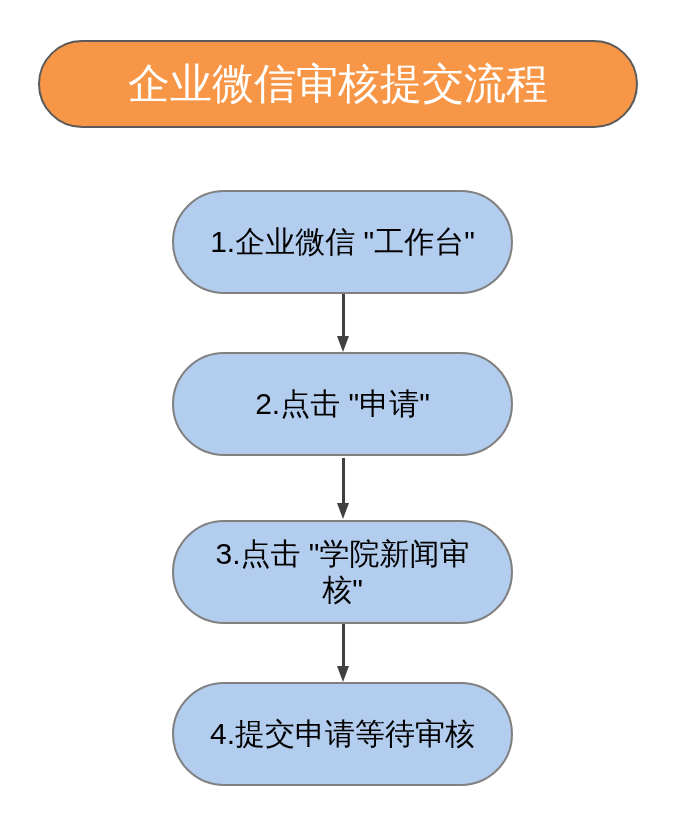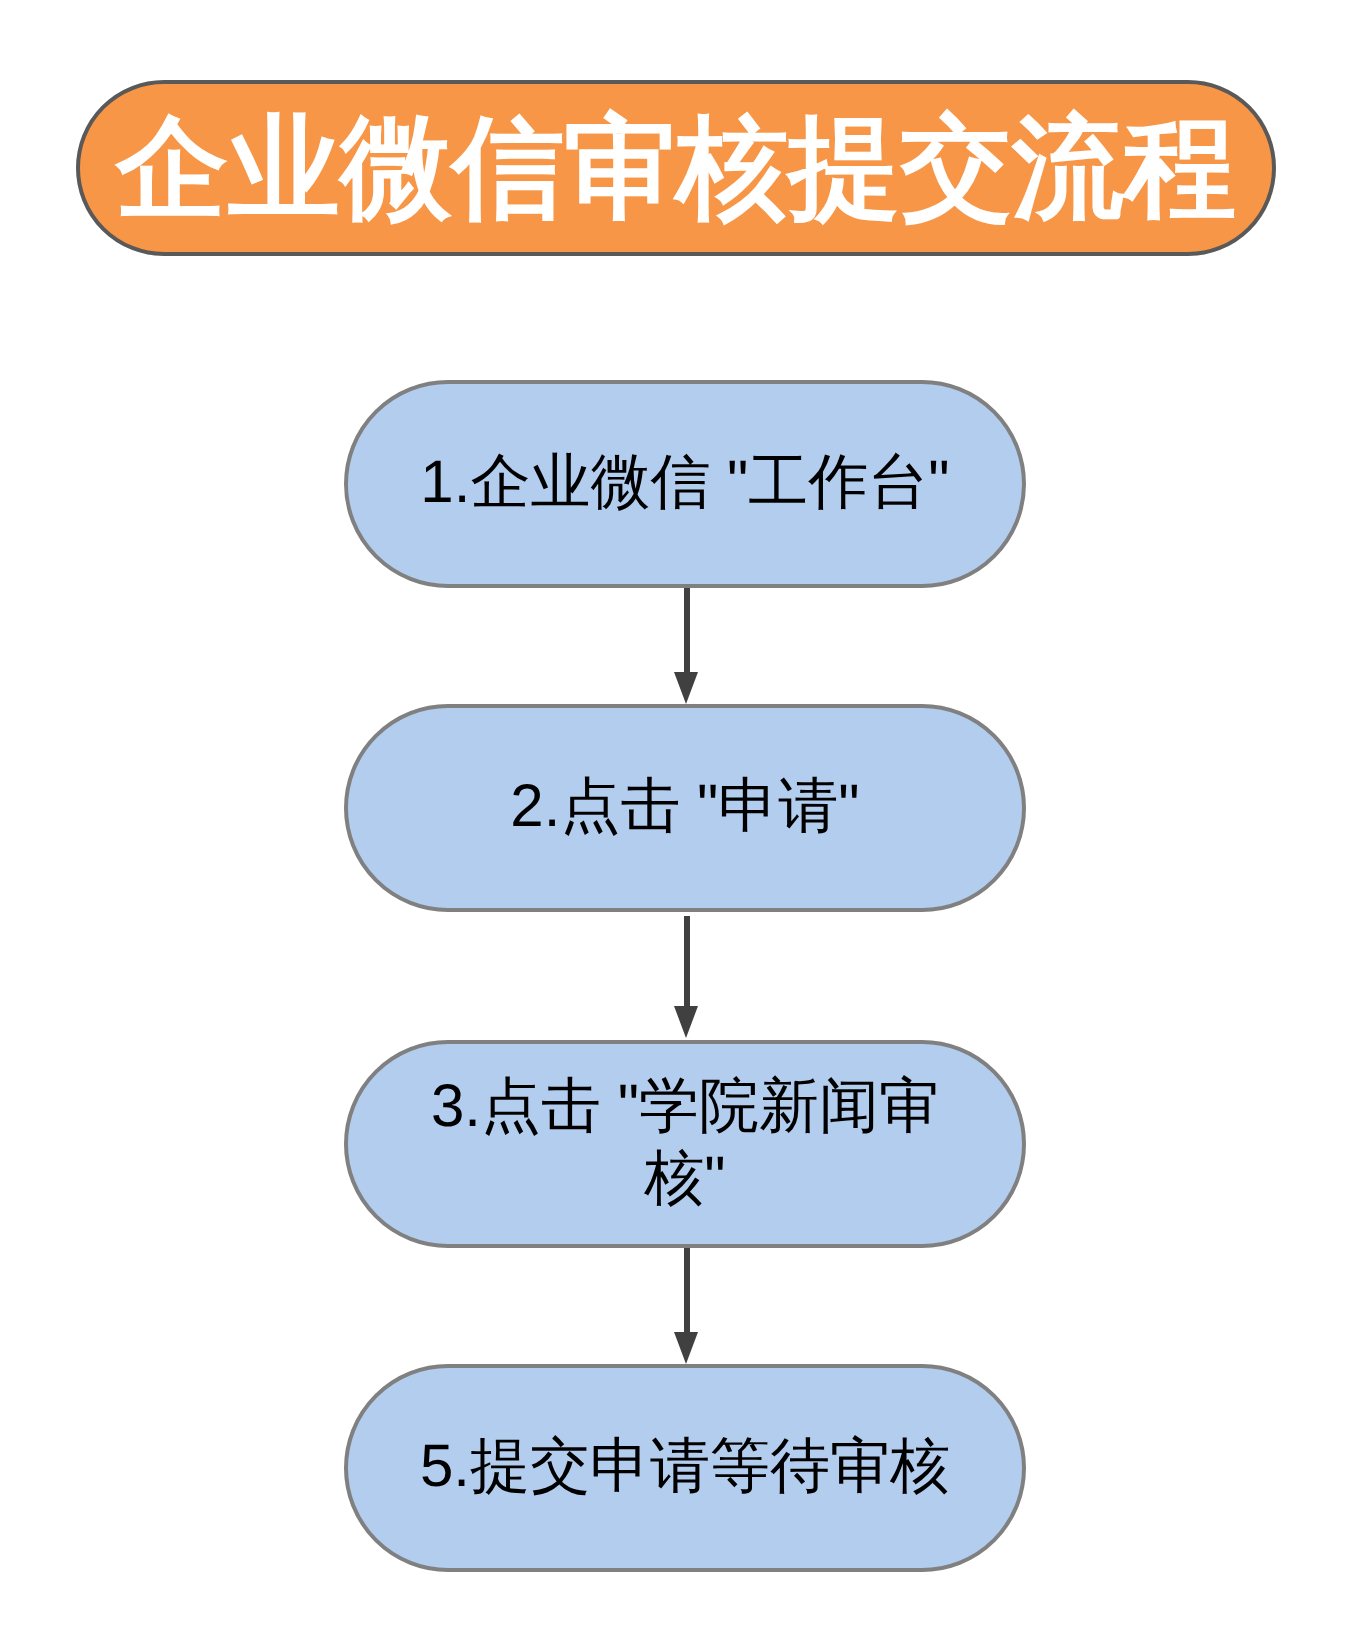--- a/index.html
+++ b/index.html
@@ -28,25 +28,25 @@
     box-sizing: border-box;
     background: #F79646;
     border: 2.5px solid #595959;
     border-radius: 44px;
     display: flex;
     align-items: center;
     justify-content: center;
   }
   .title-banner-text {
     color: #ffffff;
-    font-size: 56px;
+    font-size: 42px;
     line-height: 1.05;
     letter-spacing: 0px;
     white-space: nowrap;
-    font-weight: 700;
+    font-weight: 400;
   }
 
   
   .proc-box {
     position: absolute;
     left: 172px;
     width: 341px;
     height: 104px;
     box-sizing: border-box;
     background: #B3CDEF;
@@ -141,16 +141,16 @@
   <div class="proc-box" id="box3">
     <span class="proc-box-text">3.点击 "学院新闻审核"</span>
   </div>
 
   <div class="arrow" id="arrow3">
     <div class="arrow-shaft"></div>
     <div class="arrow-head"></div>
   </div>
 
   <div class="proc-box" id="box4">
-    <span class="proc-box-text">5.提交申请等待审核</span>
+    <span class="proc-box-text">4.提交申请等待审核</span>
   </div>
 
 </div>
 
 </body></html>

